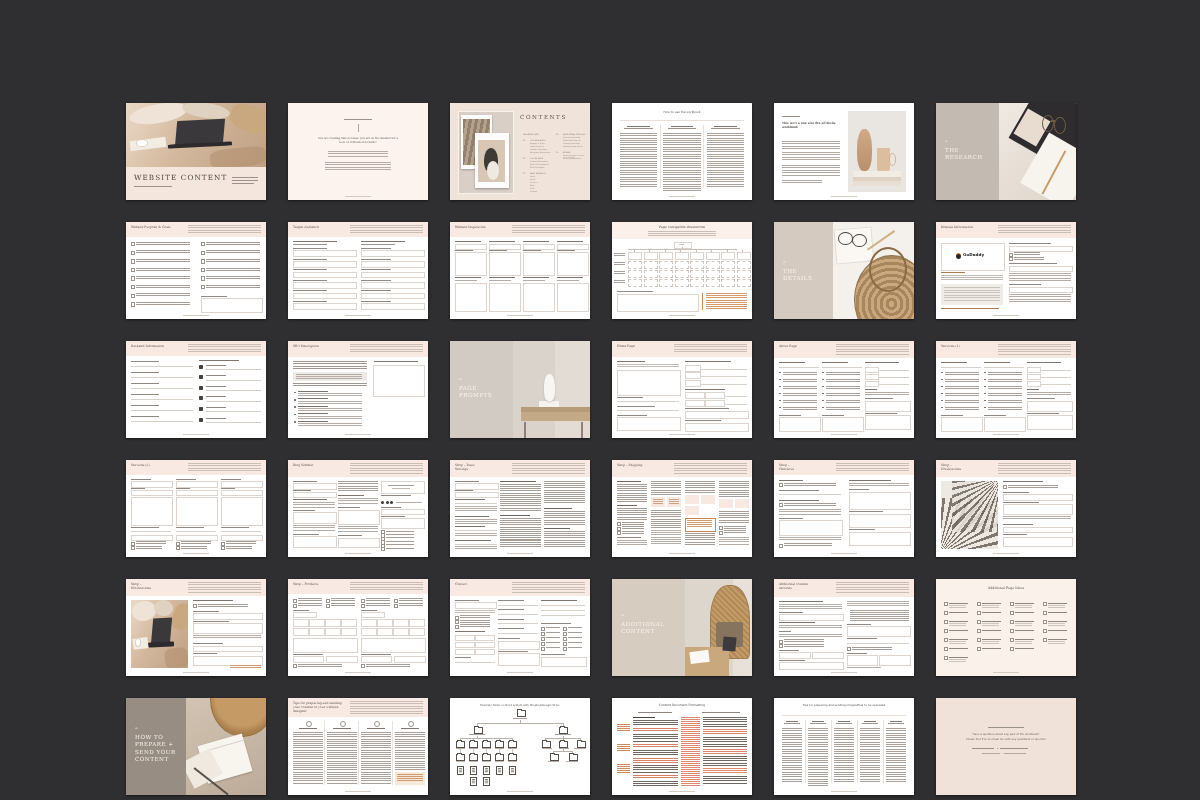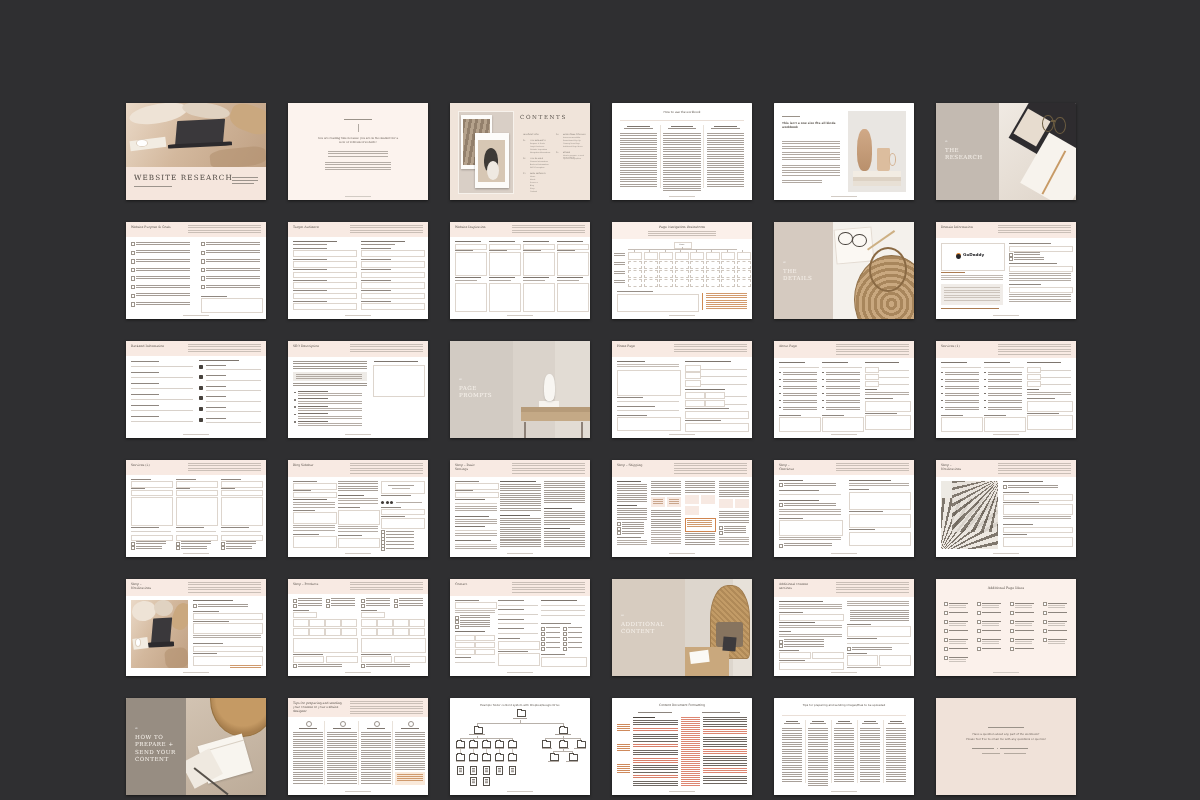--- a/index.html
+++ b/index.html
@@ -36,21 +36,21 @@
         <i class="ab" style="left:40%;top:0%;width:34%;height:24%;background:#e0d2c1;border-radius:50%;transform:rotate(8deg)"></i>
         <i class="ab" style="left:74%;top:4%;width:30%;height:40%;background:#caa87f;border-radius:40%;transform:rotate(20deg)"></i>
         <i class="ab" style="left:60%;top:70%;width:40%;height:30%;background:#b3916f;transform:rotate(-6deg);opacity:.6;border-radius:30%"></i>
         <i class="ab" style="left:36%;top:26%;width:34%;height:40%;background:#3a383b;transform:rotate(-3deg) skewX(-8deg);border-radius:2%"></i>
         <i class="ab" style="left:30%;top:62%;width:46%;height:7%;background:#2c2a2d;transform:rotate(-3deg);border-radius:10%"></i>
         <i class="ab" style="left:3%;top:56%;width:26%;height:16%;background:#f2ece2;transform:rotate(-7deg)"></i>
         <i class="ab" style="left:8%;top:58%;width:7%;height:9%;background:#fff;border-radius:50%;box-shadow:0 0 0 .8px #d8c9b8"></i>
       </i>
       <i class="ab" style="left:0px;top:64px;width:140px;height:33px;background:#f5e6dd;"></i>
       <span class="ab" style="left:8px;top:70px;width:104px;height:10.7px;overflow:visible">
-        <b class="sc s1" style="font-size:7.2px;line-height:1.25;text-align:left;color:#4e4741;font-family:'DejaVu Serif',serif;letter-spacing:1.1px;">WEBSITE RESEARCH</b>
+        <b class="sc s1" style="font-size:7.2px;line-height:1.25;text-align:left;color:#4e4741;font-family:'DejaVu Serif',serif;letter-spacing:1.1px;">WEBSITE CONTENT</b>
       </span>
       <i class="ab" style="left:8px;top:82.5px;width:38px;height:0.7px;background:#9c948c;"></i>
       <i class="ab" style="left:106px;top:74px;width:26px;height:0.6px;background:#9c948c;"></i>
       <i class="ab" style="left:106px;top:77px;width:26px;height:0.6px;background:#9c948c;"></i>
       <i class="ab" style="left:106px;top:80px;width:22px;height:0.6px;background:#9c948c;"></i>
     </div>
     <div class="page" style="left:288px;top:103px">
       <i class="ab" style="left:0px;top:0px;width:140px;height:97px;background:#fcf3ee;"></i>
       <i class="ab" style="left:56px;top:16px;width:28px;height:0.7px;background:#9a9289;"></i>
       <i class="ab" style="left:69.7px;top:21px;width:0.6px;height:8px;background:#b1a9a2;"></i>

